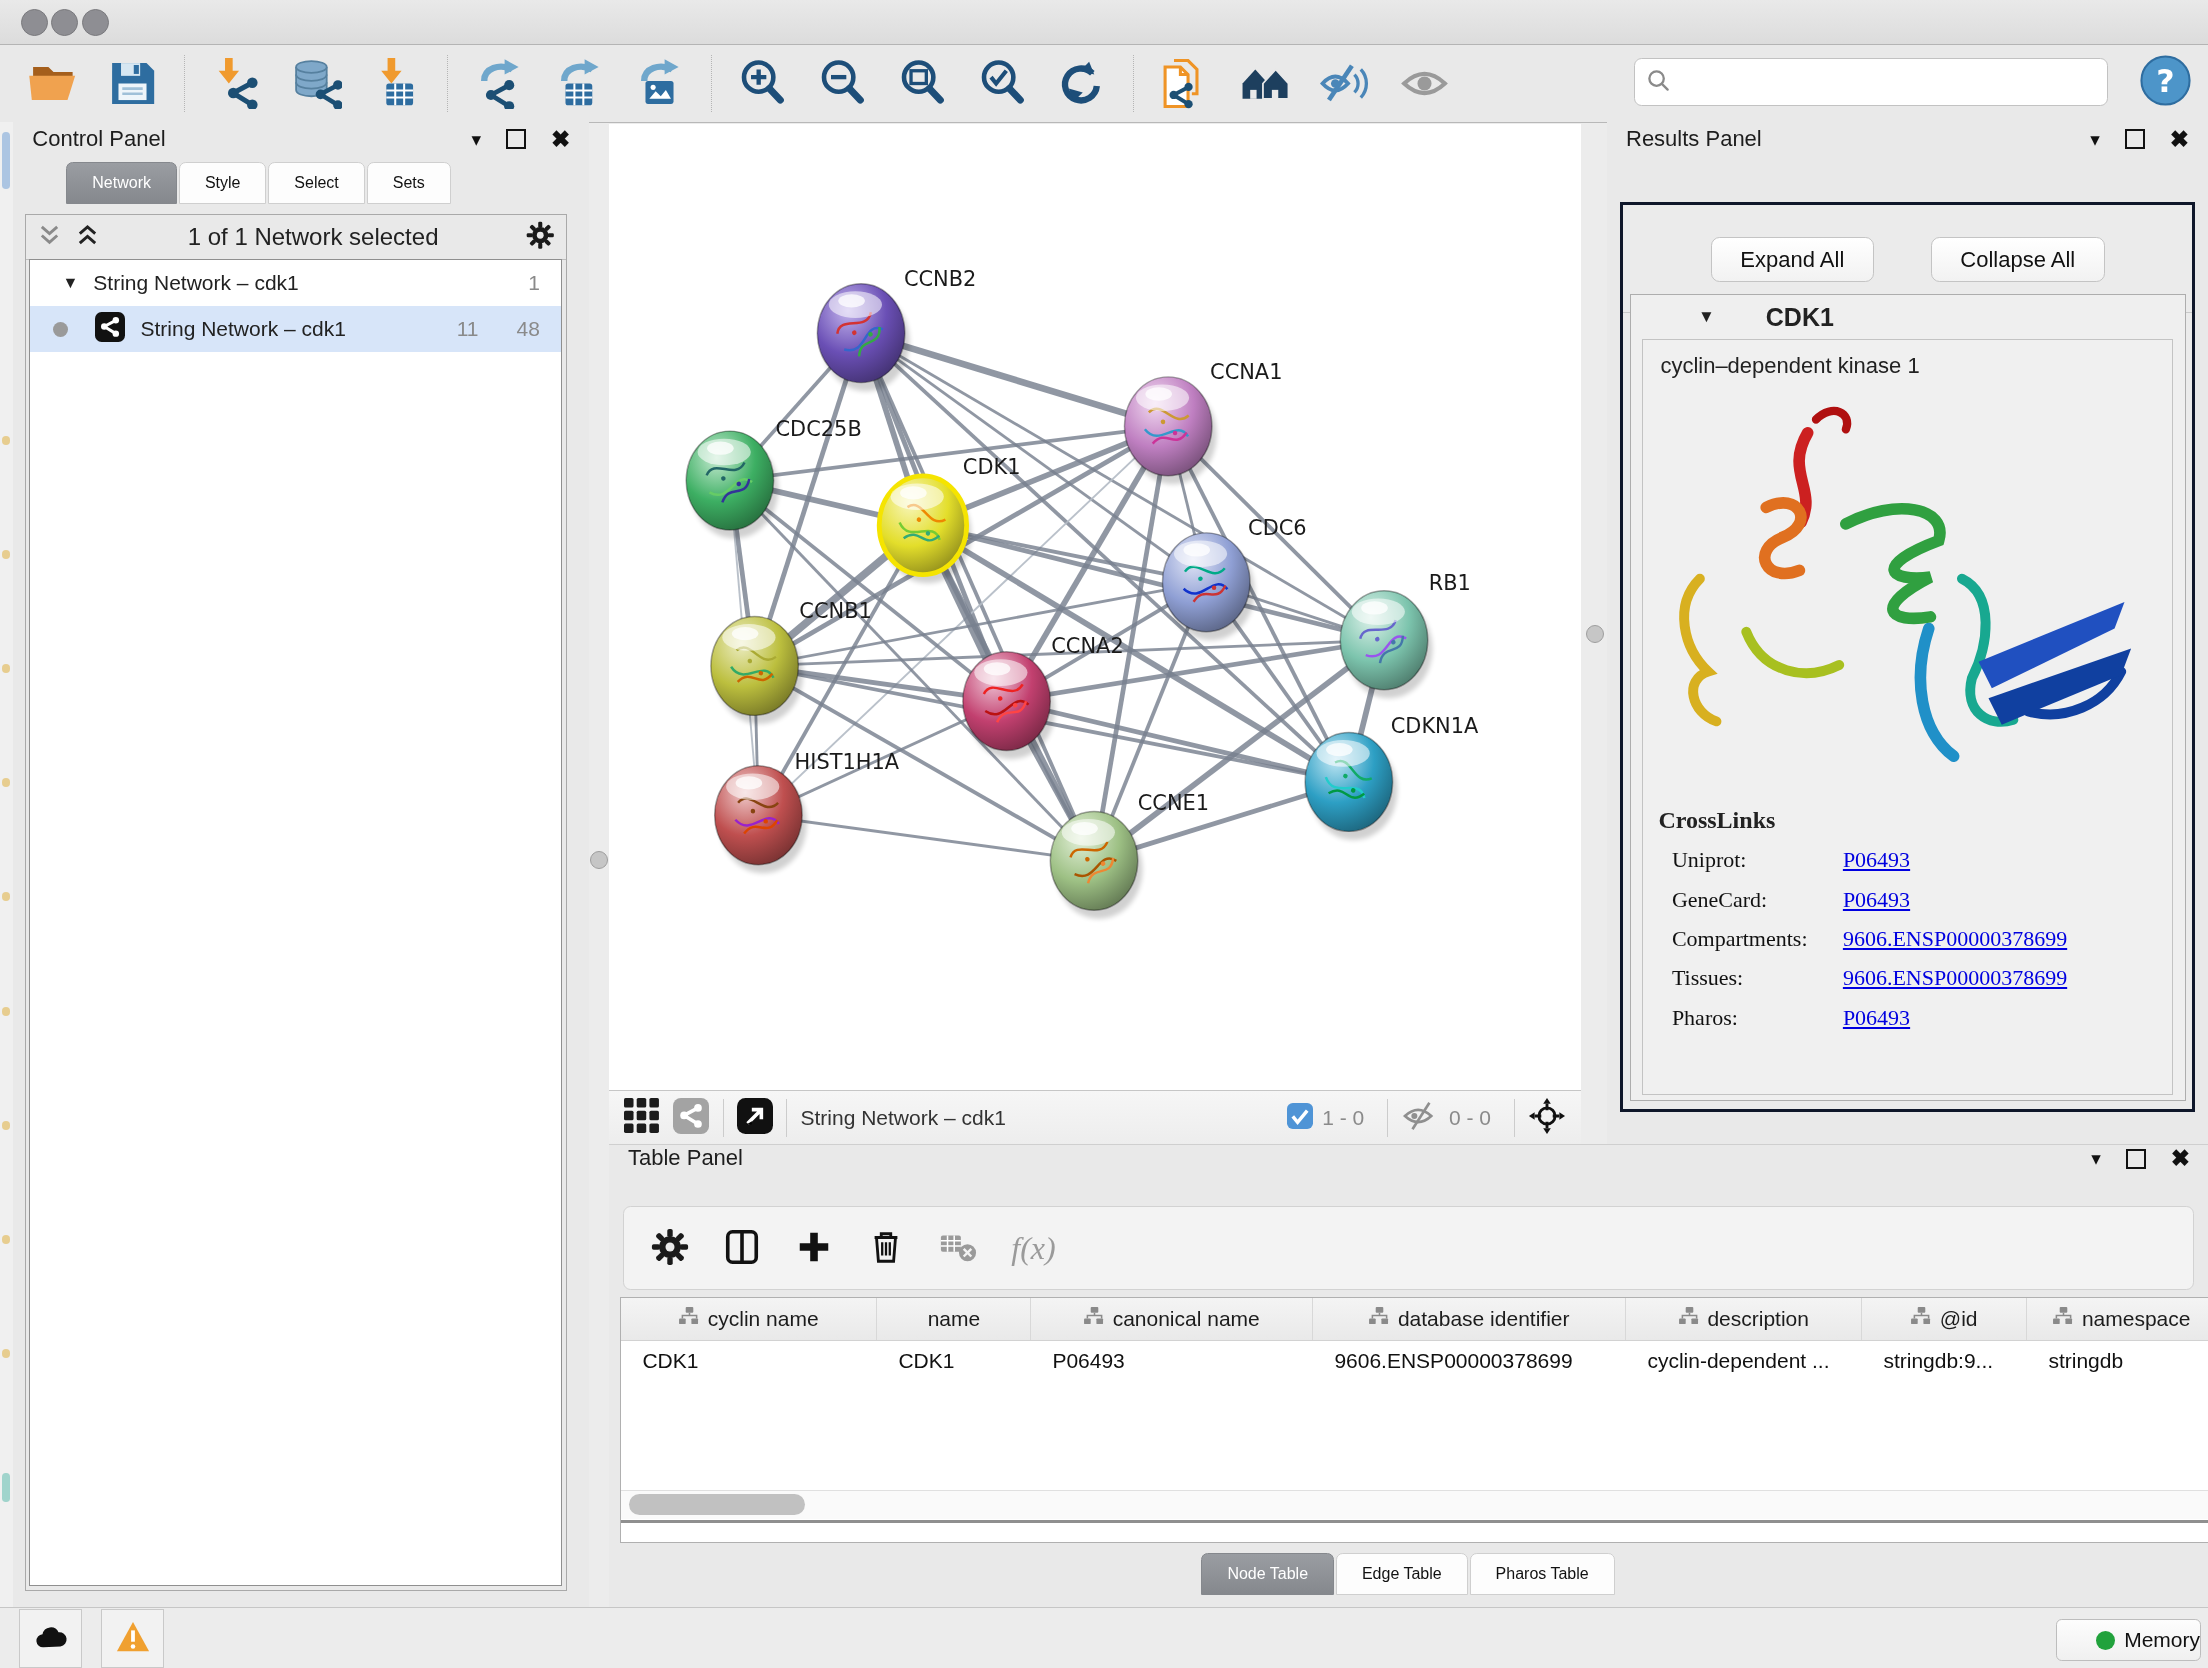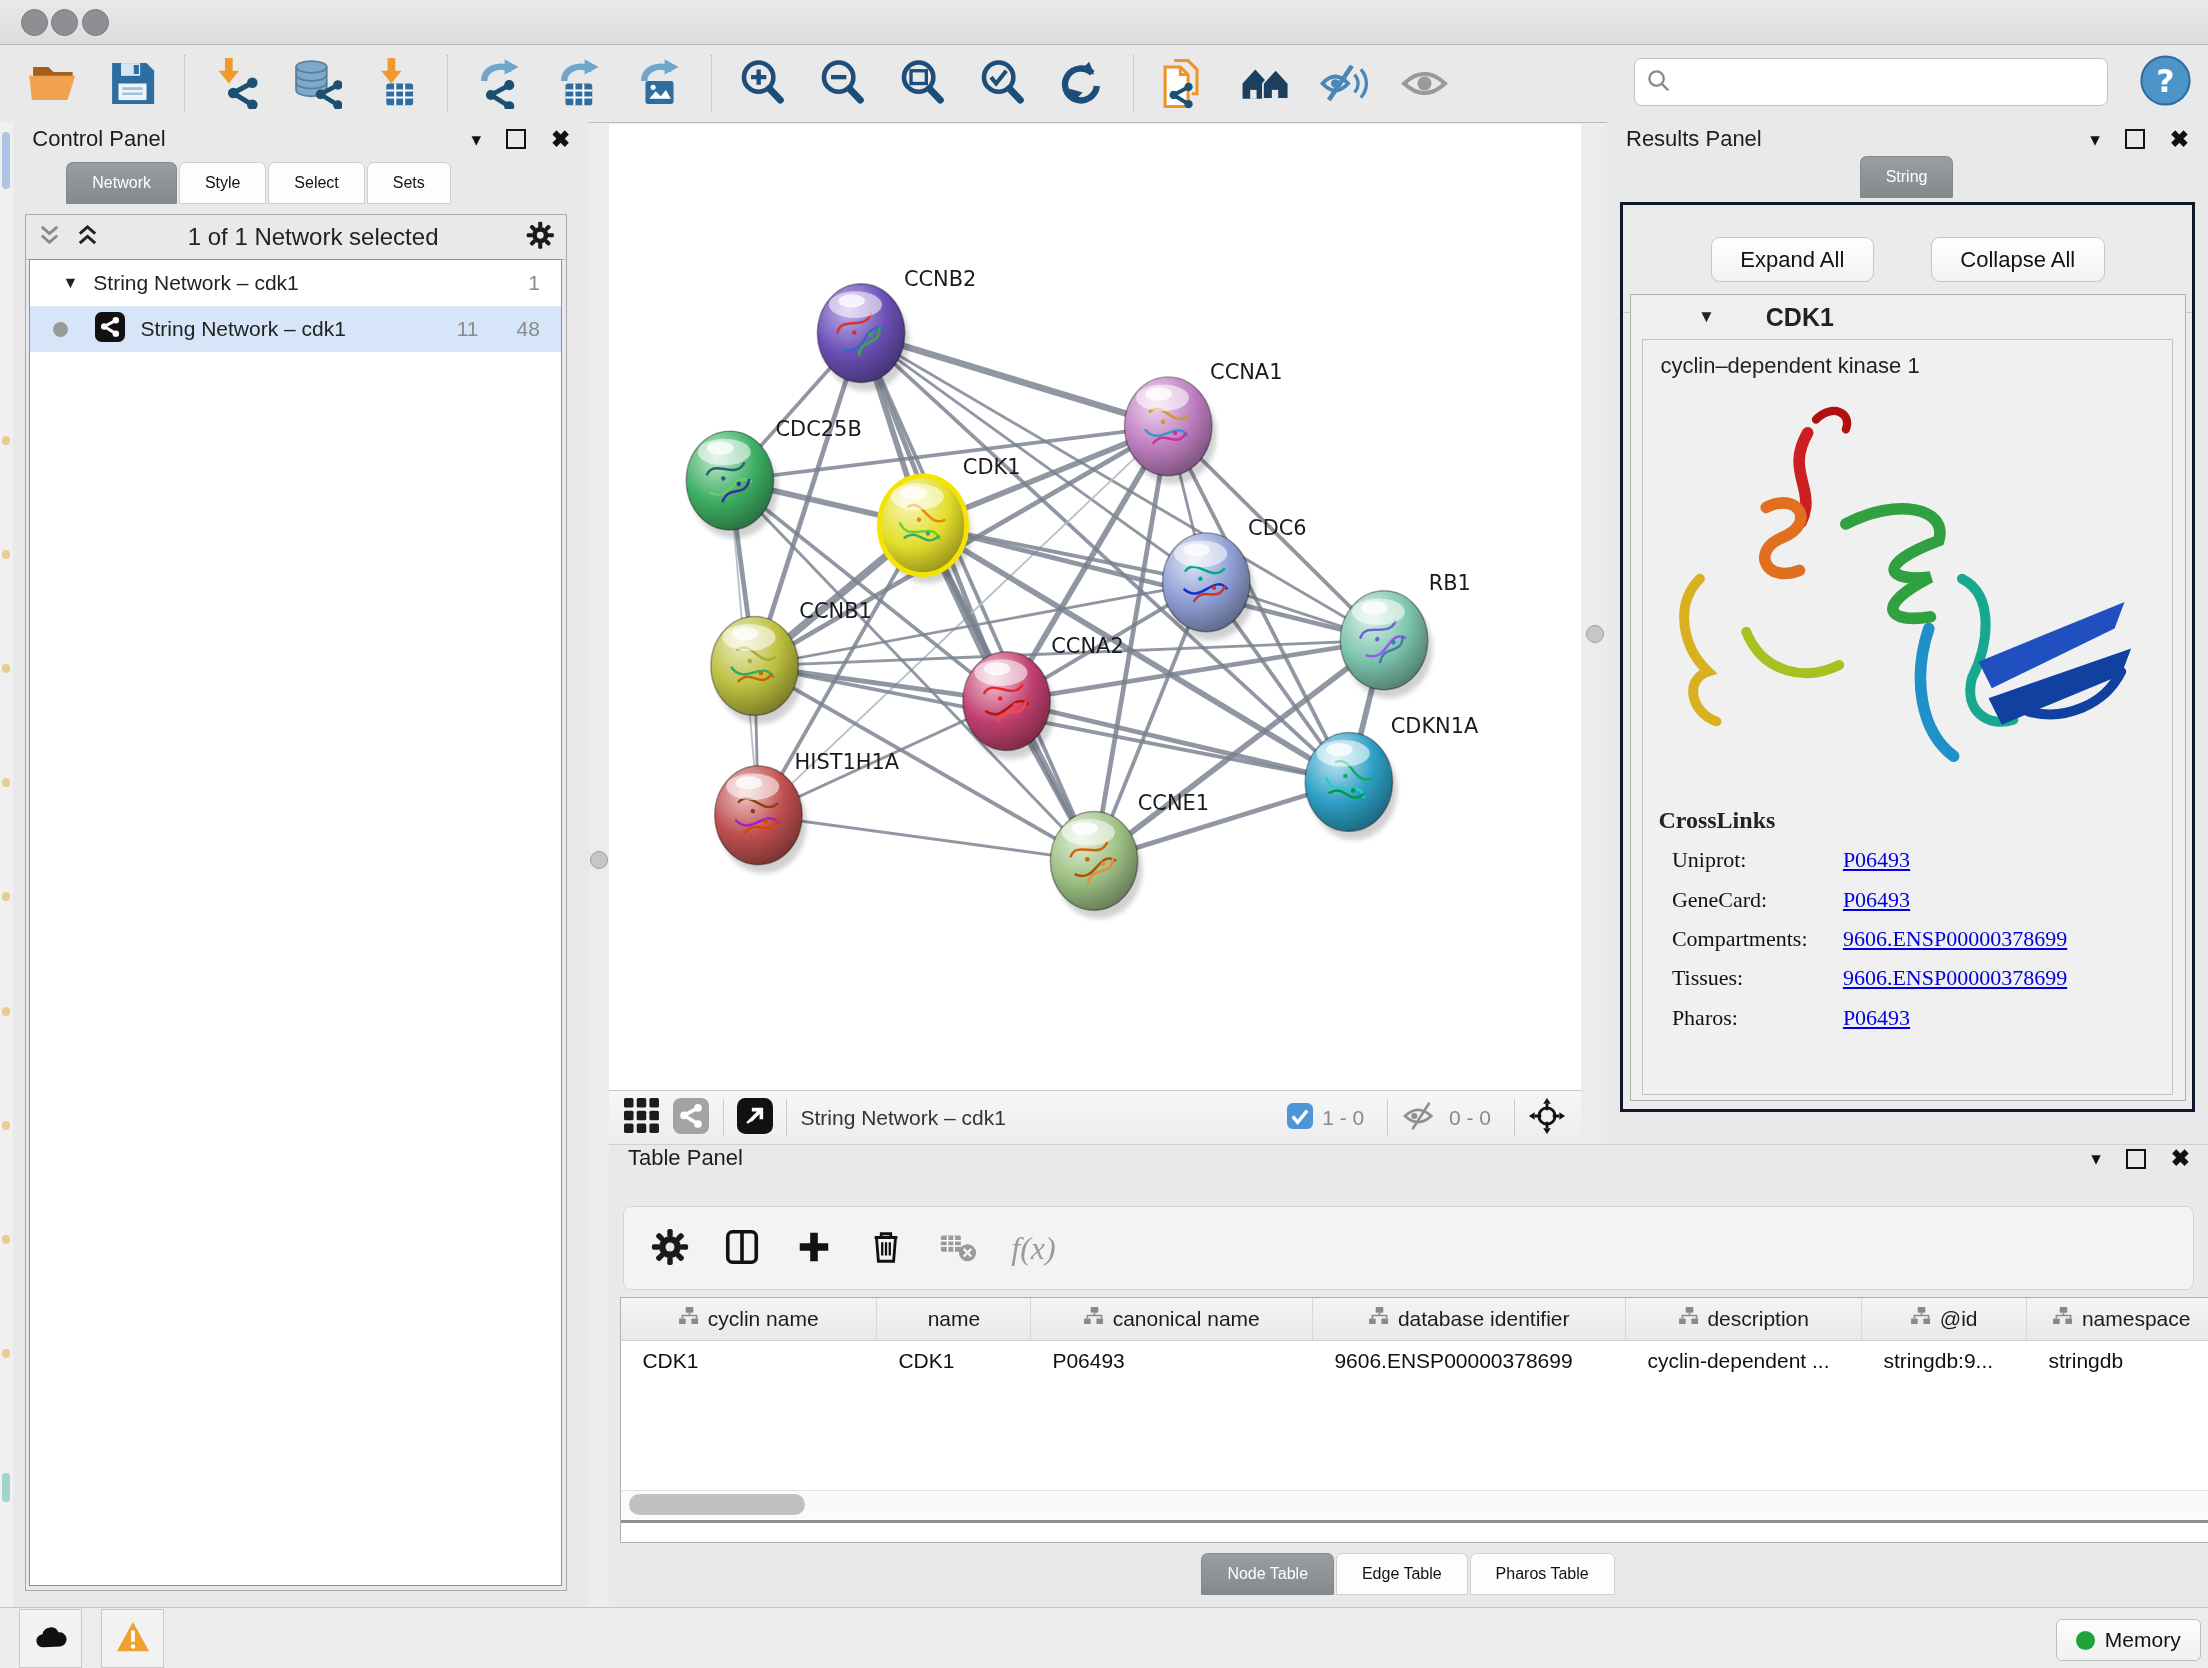--- a/index.html
+++ b/index.html
@@ -74,21 +74,21 @@
       height:40px;line-height:40px;}
   .hscroll{position:absolute;left:0;right:0;bottom:23px;height:28.5px;background:#fafafa;border-top:1px solid #e0e0e0;}
   .hthumb{position:absolute;left:7.6px;top:3.8px;width:176px;height:21px;border-radius:10.5px;background:#c1c1c1;}
   .darkline{position:absolute;left:0;right:0;bottom:19px;height:2.9px;background:#8f8f8f;}
   .bottomtabs{position:absolute;left:0;right:0;bottom:13.3px;display:flex;justify-content:center;}
   
   .statusbar{left:0;top:1607px;width:2208px;height:61px;background:#ececec;border-top:1px solid #c6c6c6;}
   .sbtn{width:61px;height:57px;background:#f2f2f2;border:1px solid #c9c9c9;top:1px;
         display:flex;align-items:center;justify-content:center;}
   .membtn{top:11.4px;left:2056px;width:143px;height:40px;background:linear-gradient(#fdfdfd,#f0f0f0);
-     border:1px solid #bdbdbd;border-radius:5.7px;display:flex;align-items:center;justify-content:center;gap:9.5px;
+     border:1px solid #bdbdbd;border-radius:5.7px;display:flex;align-items:center;justify-content:flex-end;gap:9.5px;
      font-size:21px;color:#111;}
   .memdot{width:19px;height:19px;border-radius:50%;background:#21a23c;}
   .gutterdot{width:8.6px;height:8.6px;border-radius:50%;background:#e0b040;opacity:.55;position:absolute;left:1.9px;}
   text{font-family:"DejaVu Sans",sans-serif;}
 </style>
 </head>
 <body>
 
 <div class="abs titlebar">
   <div class="abs tlight" style="left:21px"></div>
@@ -708,23 +708,20 @@
 
 <div class="abs rp">
   <div style="display:flex;align-items:center;height:34px;padding:0 19px">
     <span class="ptitle">Results Panel</span>
     <span style="flex:1"></span>
     <span class="chrome">
       <span class="chev">▾</span>
       <span class="floatbox"></span>
       <span class="closex">✖</span>
     </span>
-  </div>
-  <div style="display:flex;justify-content:center">
-    <span class="tab sel">String</span>
   </div>
   <div class="abs rpcard">
     <div style="display:flex;justify-content:center;gap:57px;margin-top:32px;border-bottom:1px solid #c9c9c9;padding-bottom:30px">
       <button class="btn">Expand All</button>
       <button class="btn">Collapse All</button>
     </div>
     <div class="genebox">
       <div class="genehdr">
         <span style="margin:0 51px 0 67px;font-size:17px">▼</span>
         <span>CDK1</span>

